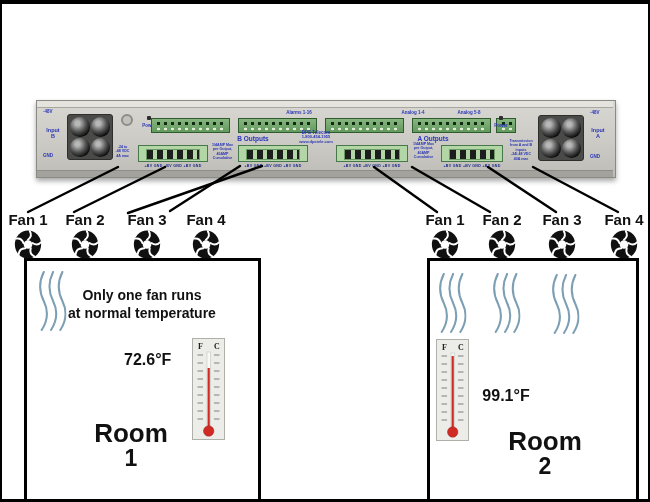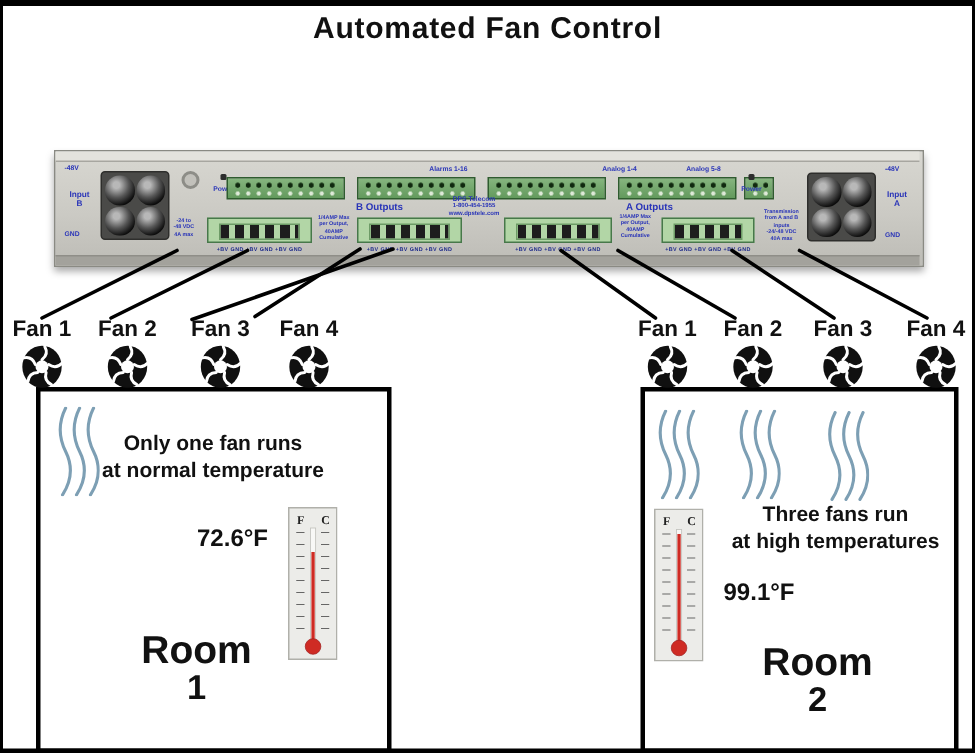--- a/index.html
+++ b/index.html
@@ -70,21 +70,20 @@
         <path d="M17,1 Q10,15 17,29 Q24,43 15,57"></path>
         <path d="M26,1 Q19,15 26,29 Q33,43 24,57"></path>
       </g>
     </symbol>
   </defs>
 </svg>
 
 <div id="canvas">
   <div class="frame"></div>
 
-  <div class="abs title">Automated Fan Control</div>
 
   <div id="panel" class="abs">
     <div class="abs panel-topface"></div>
     <div class="abs panel-bottomedge"></div>
 
     <div class="abs tiny-blue f45" style="left:6px;top:8px;">-48V</div>
     <div class="abs tiny-blue f55" style="left:4px;top:26px;width:24px;text-align:center;">
       <div>Input</div>
       <div>B</div>
     </div>
@@ -255,21 +254,21 @@
   </div>
 
   <div class="abs room" style="left:24px;width:237px;">
     <svg class="abs" style="left:8px;top:10px;" width="32" height="60" viewBox="0 0 30 58">
         <use href="#wave"></use>
       </svg>
     <div class="abs room-note" style="left:27px;top:25px;width:176px;">
       <div>Only one fan runs</div>
       <div>at normal temperature</div>
     </div>
-    <div class="abs temp-label" style="left:97px;top:90px;width:62px;text-align:center;">72.6°F</div>
+    <div class="abs temp-label" style="left:97px;top:90px;width:62px;text-align:left;">72.6°F</div>
     <svg class="abs" style="left:165px;top:77px;" width="33" height="102" viewBox="0 0 33 102">
       <rect x="0.5" y="0.5" width="32" height="101" fill="#ecece9" stroke="#b0b0aa"></rect>
       <text x="8.5" y="11" text-anchor="middle" font-family="Liberation Serif, DejaVu Serif, serif" font-weight="bold" font-size="8" fill="#222">F</text>
       <text x="25" y="11" text-anchor="middle" font-family="Liberation Serif, DejaVu Serif, serif" font-weight="bold" font-size="8" fill="#222">C</text>
       <g stroke="#666" stroke-width="0.8">
         <line x1="5.5" y1="17" x2="11" y2="17"></line>
           <line x1="5.5" y1="25" x2="11" y2="25"></line>
           <line x1="5.5" y1="33" x2="11" y2="33"></line>
           <line x1="5.5" y1="41" x2="11" y2="41"></line>
           <line x1="5.5" y1="49" x2="11" y2="49"></line>
@@ -300,24 +299,20 @@
   <div class="abs room" style="left:427px;width:212px;">
     <svg class="abs" style="left:5px;top:12px;" width="32" height="60" viewBox="0 0 30 58">
         <use href="#wave"></use>
       </svg>
     <svg class="abs" style="left:59px;top:12px;" width="32" height="60" viewBox="0 0 30 58">
         <use href="#wave"></use>
       </svg>
     <svg class="abs" style="left:118px;top:13px;" width="32" height="60" viewBox="0 0 30 58">
         <use href="#wave"></use>
       </svg>
-    <div class="abs room-note" style="left:44px;top:72px;width:166px;">
-      <div>Three fans run</div>
-      <div>at high temperatures</div>
-    </div>
     <svg class="abs" style="left:6px;top:78px;" width="33" height="102" viewBox="0 0 33 102">
       <rect x="0.5" y="0.5" width="32" height="101" fill="#ecece9" stroke="#b0b0aa"></rect>
       <text x="8.5" y="11" text-anchor="middle" font-family="Liberation Serif, DejaVu Serif, serif" font-weight="bold" font-size="8" fill="#222">F</text>
       <text x="25" y="11" text-anchor="middle" font-family="Liberation Serif, DejaVu Serif, serif" font-weight="bold" font-size="8" fill="#222">C</text>
       <g stroke="#666" stroke-width="0.8">
         <line x1="5.5" y1="17" x2="11" y2="17"></line>
           <line x1="5.5" y1="25" x2="11" y2="25"></line>
           <line x1="5.5" y1="33" x2="11" y2="33"></line>
           <line x1="5.5" y1="41" x2="11" y2="41"></line>
           <line x1="5.5" y1="49" x2="11" y2="49"></line>

